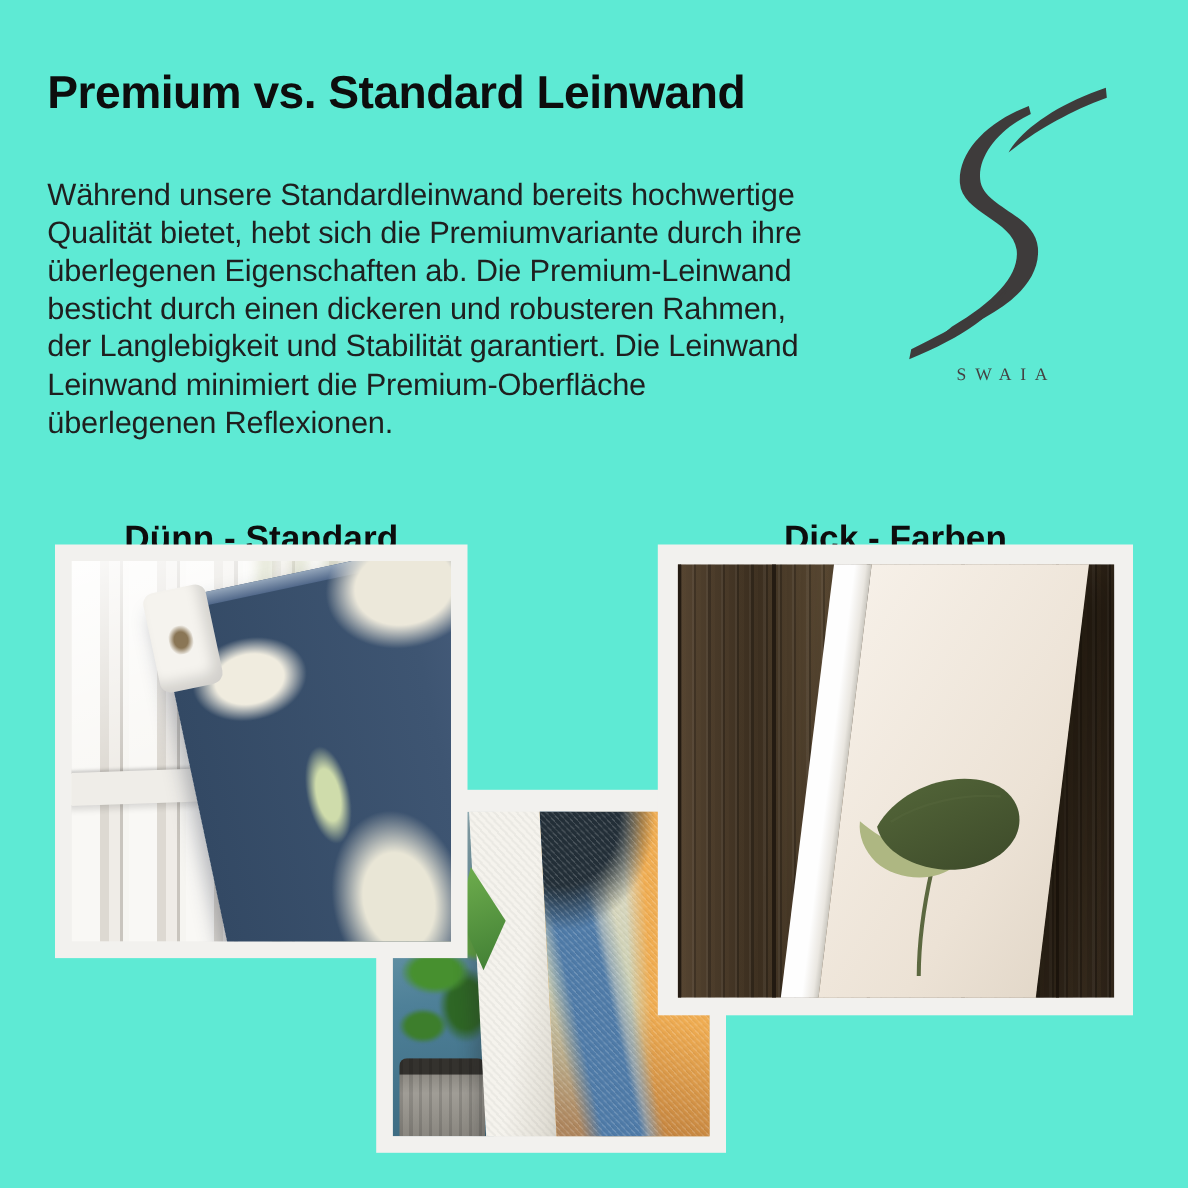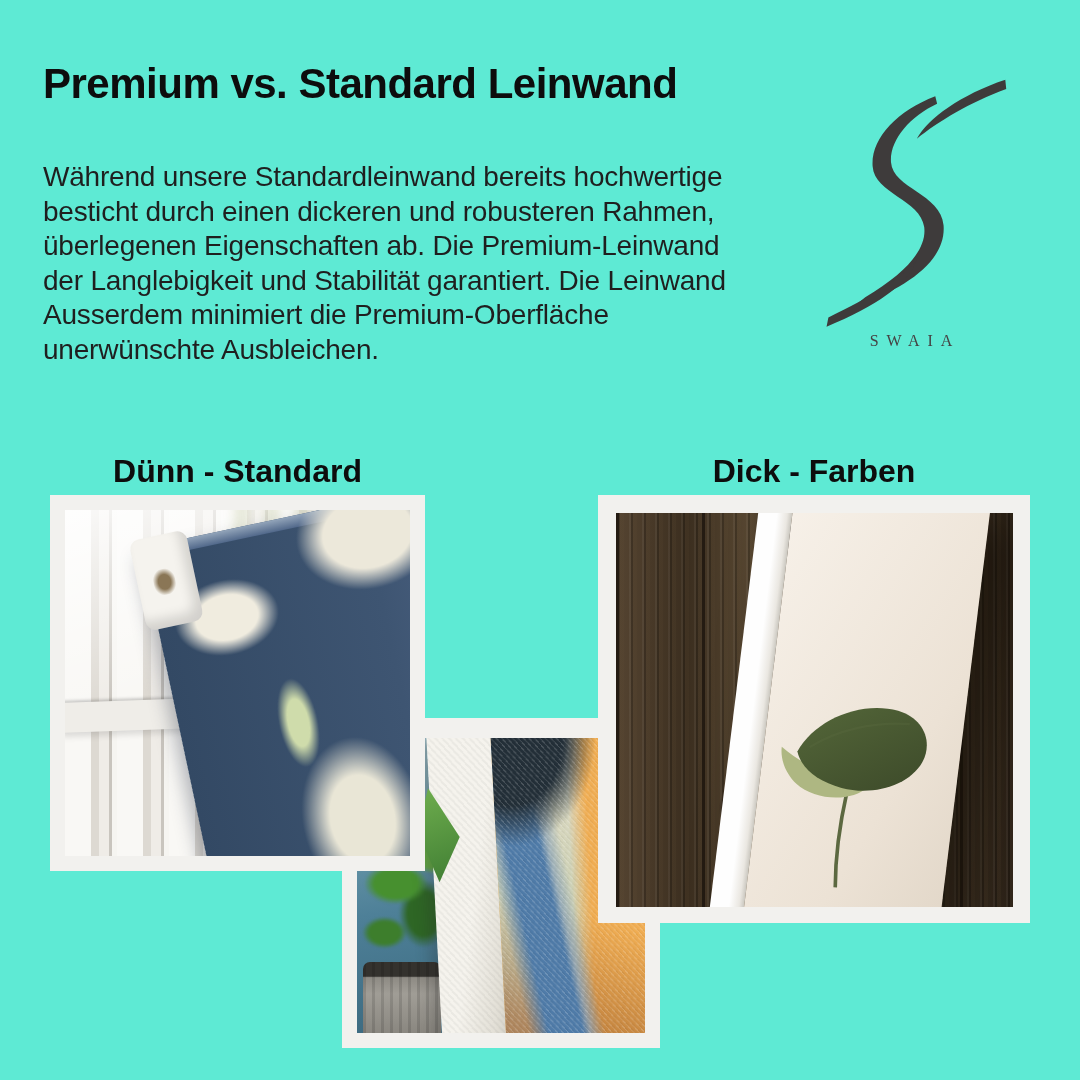--- a/index.html
+++ b/index.html
@@ -15,21 +15,21 @@
   .intro{position:absolute;left:43px;top:112px;color:#1f1f1f;margin-top:48px;}
   .intro-line{font-size:28px;line-height:34.6px;white-space:nowrap;letter-spacing:-0.2px;}
   
   .logo{position:absolute;left:822px;top:76px;width:186px;height:290px;}
   .logo svg{position:absolute;left:0;top:0;width:186px;height:258px;}
   .logo-word{
     position:absolute;left:0;top:256px;width:186px;text-align:center;
     font-family:"Liberation Serif", serif;font-size:16px;letter-spacing:8px;color:#454243;
   }
   
-  .label{position:absolute;top:453px;font-size:32px;font-weight:700;color:#0d0d0d;text-align:center;white-space:nowrap;}
+  .label{position:absolute;top:471px;font-size:32px;font-weight:700;color:#0d0d0d;text-align:center;white-space:nowrap;}
   .label-left{left:50px;width:375px;}
   .label-right{left:598px;width:432px;}
   
   figure{margin:0;padding:0;}
   .frame{position:absolute;background:#f2f1ee;}
   .frame-left {left:50px; top:495px;width:375px;height:376px;z-index:2;}
   .frame-mid  {left:342px;top:718px;width:318px;height:330px;z-index:1;}
   .frame-right{left:598px;top:495px;width:432px;height:428px;z-index:2;}
   .photo{position:absolute;overflow:hidden;}
   .photo-left {left:15px;top:15px;width:345px;height:346px;}
@@ -128,25 +128,26 @@
 </style>
 </head>
 <body>
 
 <div class="page">
 
   <h1 class="title">Premium vs. Standard Leinwand</h1>
 
   <div class="intro">
     <div class="intro-line">Während unsere Standardleinwand bereits hochwertige</div>
+    <div class="intro-line">Qualität bietet, hebt sich die Premiumvariante durch ihre</div>
+    <div class="intro-line">überlegenen Eigenschaften ab. Die Premium-Leinwand</div>
     <div class="intro-line">besticht durch einen dickeren und robusteren Rahmen,</div>
-    <div class="intro-line">überlegenen Eigenschaften ab. Die Premium-Leinwand</div>
     <div class="intro-line">der Langlebigkeit und Stabilität garantiert. Die Leinwand</div>
-    <div class="intro-line">Ausserdem minimiert die Premium-Oberfläche</div>
-    <div class="intro-line">unerwünschte Ausbleichen.</div>
+    <div class="intro-line">Leinwand minimiert die Premium-Oberfläche</div>
+    <div class="intro-line">überlegenen Reflexionen.</div>
   </div>
 
   <div class="logo">
     <svg viewBox="0 0 200 280" aria-hidden="true">
       <g fill="#3e3b3b">
         <path d="M198,4 C150,20 114,46 102,68 C124,50 160,28 199,14 Z"></path>
         <path d="M122,22 C80,38 52,68 54,98 C56,128 106,134 110,164 C113,188 90,214 46,240 L34,250 C92,230 134,200 131,162 C128,128 76,122 74,94 C72,70 94,44 124,30 Z"></path>
         <path d="M6,262 C52,240 88,218 102,200 C92,226 58,250 4,272 Z"></path>
       </g>
     </svg>

